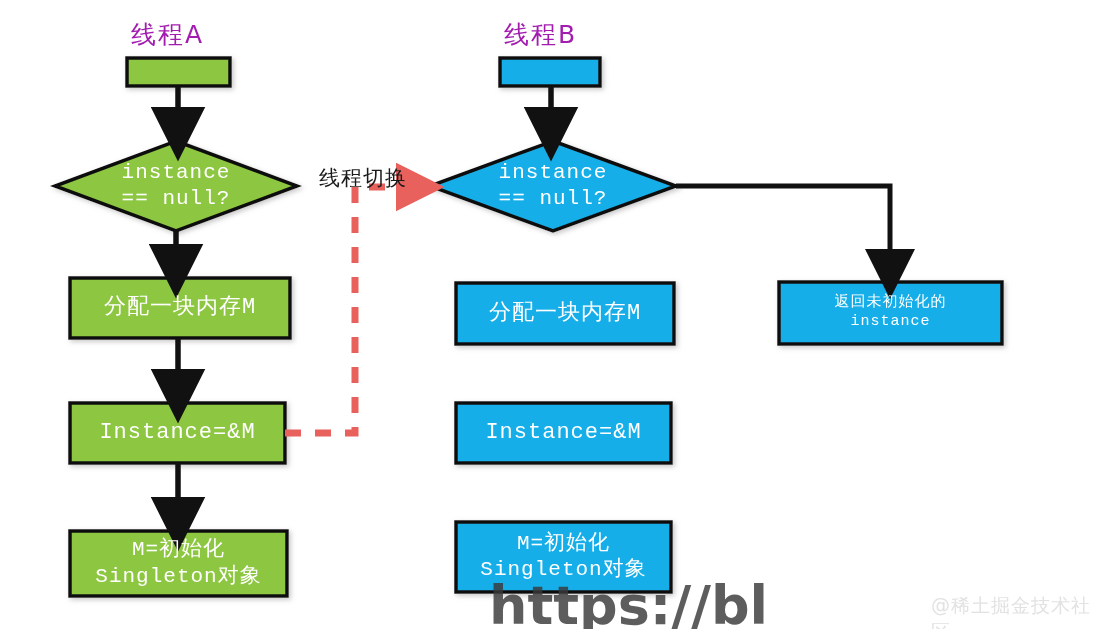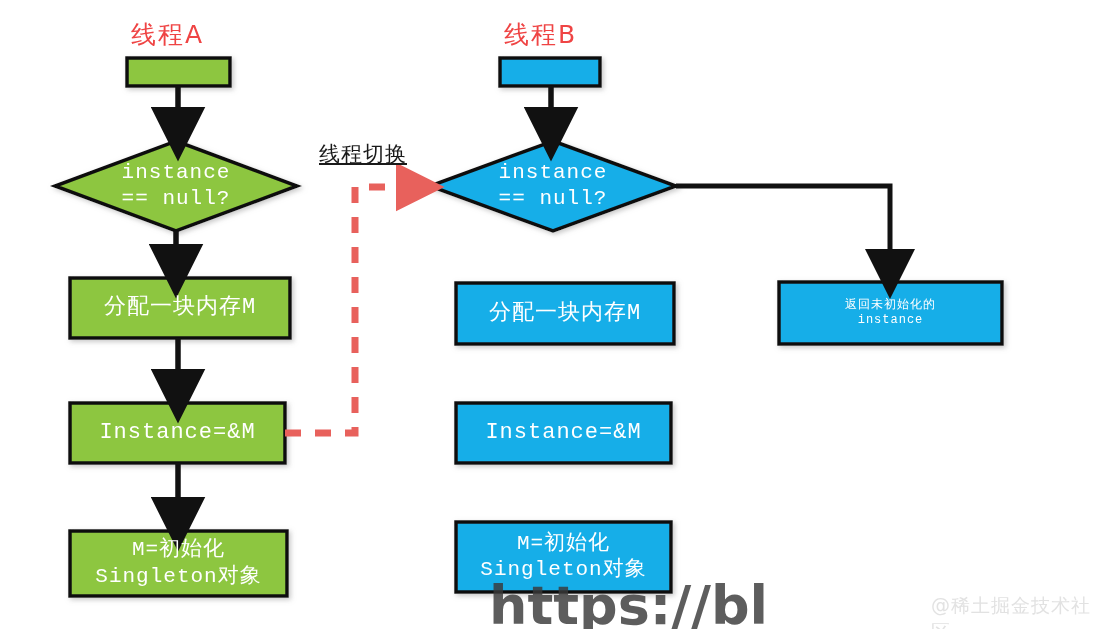--- a/index.html
+++ b/index.html
@@ -33,21 +33,21 @@
     color: #ffffff;
     font-family: Liberation Mono, monospace;
     letter-spacing: 1px;
     line-height: 1.25;
     pointer-events: none;
     white-space: pre-line;
     z-index: 5;
   }
   .title-label {
     position: absolute;
-    color: #ef4444;
+    color: #a21caf;
     font-size: 25px;
     font-family: "DejaVu Sans", "Liberation Sans", sans-serif;
     letter-spacing: 2px;
     z-index: 6;
   }
   .switch-label {
     position: absolute;
     color: #1a1a1a;
     font-size: 21px;
     font-family: "DejaVu Sans", "Liberation Sans", sans-serif;
@@ -149,22 +149,22 @@
   <div class="node-label" style="left:430px; top:146px; width:246px; height:80px; font-size:21px;">instance
 == null?</div>
 
   <div class="node-label" style="left:456px; top:283px; width:218px; height:61px; font-size:22px;">分配一块内存M</div>
 
   <div class="node-label" style="left:456px; top:403px; width:215px; height:60px; font-size:22px;">Instance=&amp;M</div>
 
   <div class="node-label" style="left:456px; top:522px; width:215px; height:70px; font-size:21px;">M=初始化
 Singleton对象</div>
 
-  <div class="node-label" style="left:779px; top:282px; width:223px; height:62px; font-size:12px;">返回未初始化的
+  <div class="node-label" style="left:779px; top:282px; width:223px; height:62px; font-size:15px;">返回未初始化的
 instance</div>
 
-  <div class="switch-label" style="left:319px; top:140px;text-decoration:underline;">线程切换</div>
+  <div class="switch-label" style="left:319px; top:164px;">线程切换</div>
 
   <div class="watermark-url" style="left:489px; top:574px;">https://bl</div>
 
   <div class="watermark-brand" style="left:931px; top:593px;">@稀土掘金技术社区</div>
 
 </div>
 
 </body></html>

